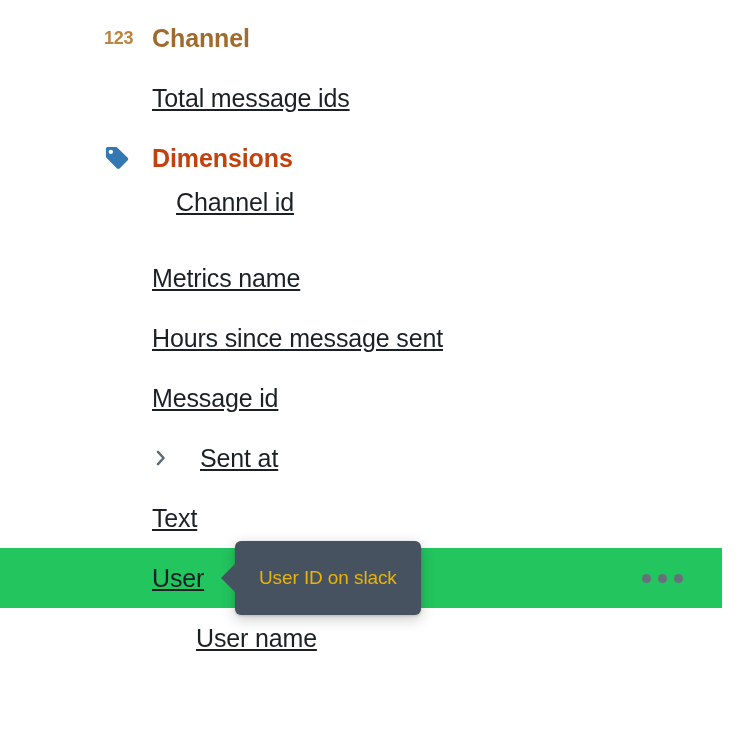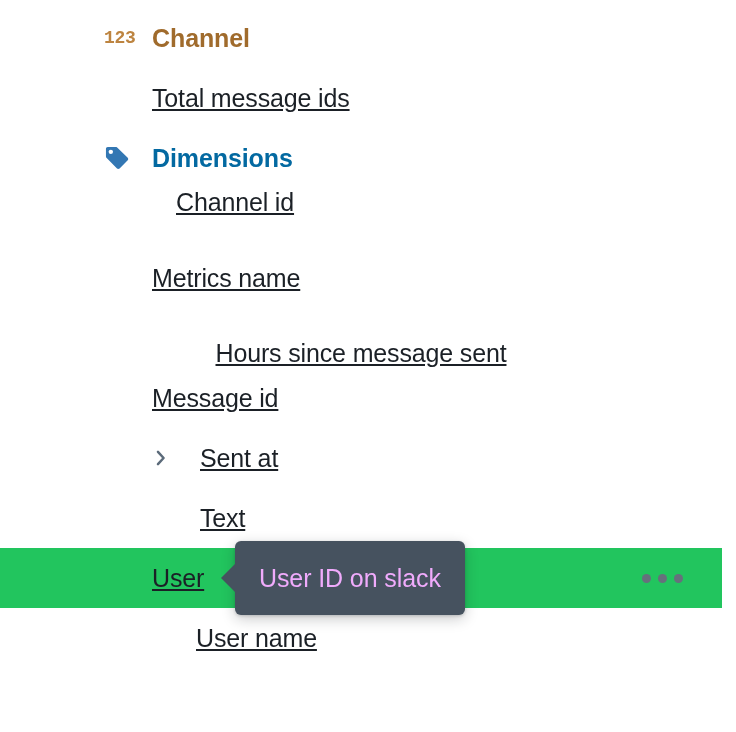--- a/index.html
+++ b/index.html
@@ -49,21 +49,21 @@
     white-space: nowrap;
   }
 
   
   .icon-123 {
     font-size: 18px;
     font-weight: bold;
     letter-spacing: -0.3px;
     line-height: 1;
     color: #bd8440;
-    font-family: Liberation Mono, monospace;
+    font-family: Liberation Sans, sans-serif;
     display: inline-block;
   }
 
   
   .icon-tag {
     width: 26px;
     height: 26px;
     display: inline-block;
     line-height: 0;
   }
@@ -137,22 +137,22 @@
     align-items: center;
     padding: 0 24px;
     background: #46525f;
     border-radius: 6px;
     box-shadow: 0 4px 14px rgba(16, 22, 26, 0.22),
                 0 1px 3px rgba(16, 22, 26, 0.18);
     box-sizing: border-box;
     z-index: 20;
   }
   .tooltip-text {
-    color: #f0abfc;
-    font-size: 25px;
+    color: #eab308;
+    font-size: 19px;
     letter-spacing: -0.1px;
     white-space: nowrap;
   }
   .tooltip-arrow {
     position: absolute;
     left: -14px;
     top: 50%;
     margin-top: -15px;
     width: 0;
     height: 0;
@@ -180,55 +180,55 @@
 
   <div class="group-header" style="top:128px;">
     <div class="group-icon-slot">
       <span class="icon-tag">
         <svg width="26" height="26" viewBox="0 0 16 16" aria-hidden="true">
           <path d="M7.1 1.2H2.3c-.6 0-1.1.5-1.1 1.1v4.8c0 .3.1.6.3.8l6.5 6.5c.4.4 1.1.4 1.6 0l5-5c.4-.4.4-1.1 0-1.6L8.1 1.5c-.3-.2-.6-.3-1-.3z" fill="#3377b3"></path>
           <circle cx="4.2" cy="4.2" r="1.35" fill="#ffffff"></circle>
         </svg>
       </span>
     </div>
-    <span class="group-title" style="color:#0369a1;">Dimensions</span>
+    <span class="group-title" style="color:#c2410c;">Dimensions</span>
   </div>
 
   <div class="field-row" style="top:172px;margin-left:24px;">
     <div class="row-expander"></div>
     <span class="field-label">Channel id</span>
   </div>
 
   <div class="field-row" style="top:248px;">
     <div class="row-expander"></div>
     <span class="field-label">Metrics name</span>
   </div>
 
-  <div class="field-row" style="top:308px;flex-direction:column;">
+  <div class="field-row" style="top:308px;">
     <div class="row-expander"></div>
     <span class="field-label">Hours since message sent</span>
   </div>
 
   <div class="field-row" style="top:368px;">
     <div class="row-expander"></div>
     <span class="field-label">Message id</span>
   </div>
 
   <div class="field-row" style="top:428px;margin-left:48px;">
     <div class="row-expander">
       <span class="chevron">
         <svg width="18" height="18" viewBox="0 0 16 16" aria-hidden="true">
           <path d="M5.3 2.6l5 5.4-5 5.4" fill="none" stroke="#5c6b7a" stroke-width="2.2" stroke-linecap="round" stroke-linejoin="round"></path>
         </svg>
       </span>
     </div>
     <span class="field-label">Sent at</span>
   </div>
 
-  <div class="field-row" style="top:488px;padding-left:48px;">
+  <div class="field-row" style="top:488px;">
     <div class="row-expander"></div>
     <span class="field-label">Text</span>
   </div>
 
   <div class="field-row is-active" style="top:548px;">
     <div class="row-expander"></div>
     <span class="field-label">User</span>
     <div class="row-menu">
       <span class="dots">
         <i></i>

